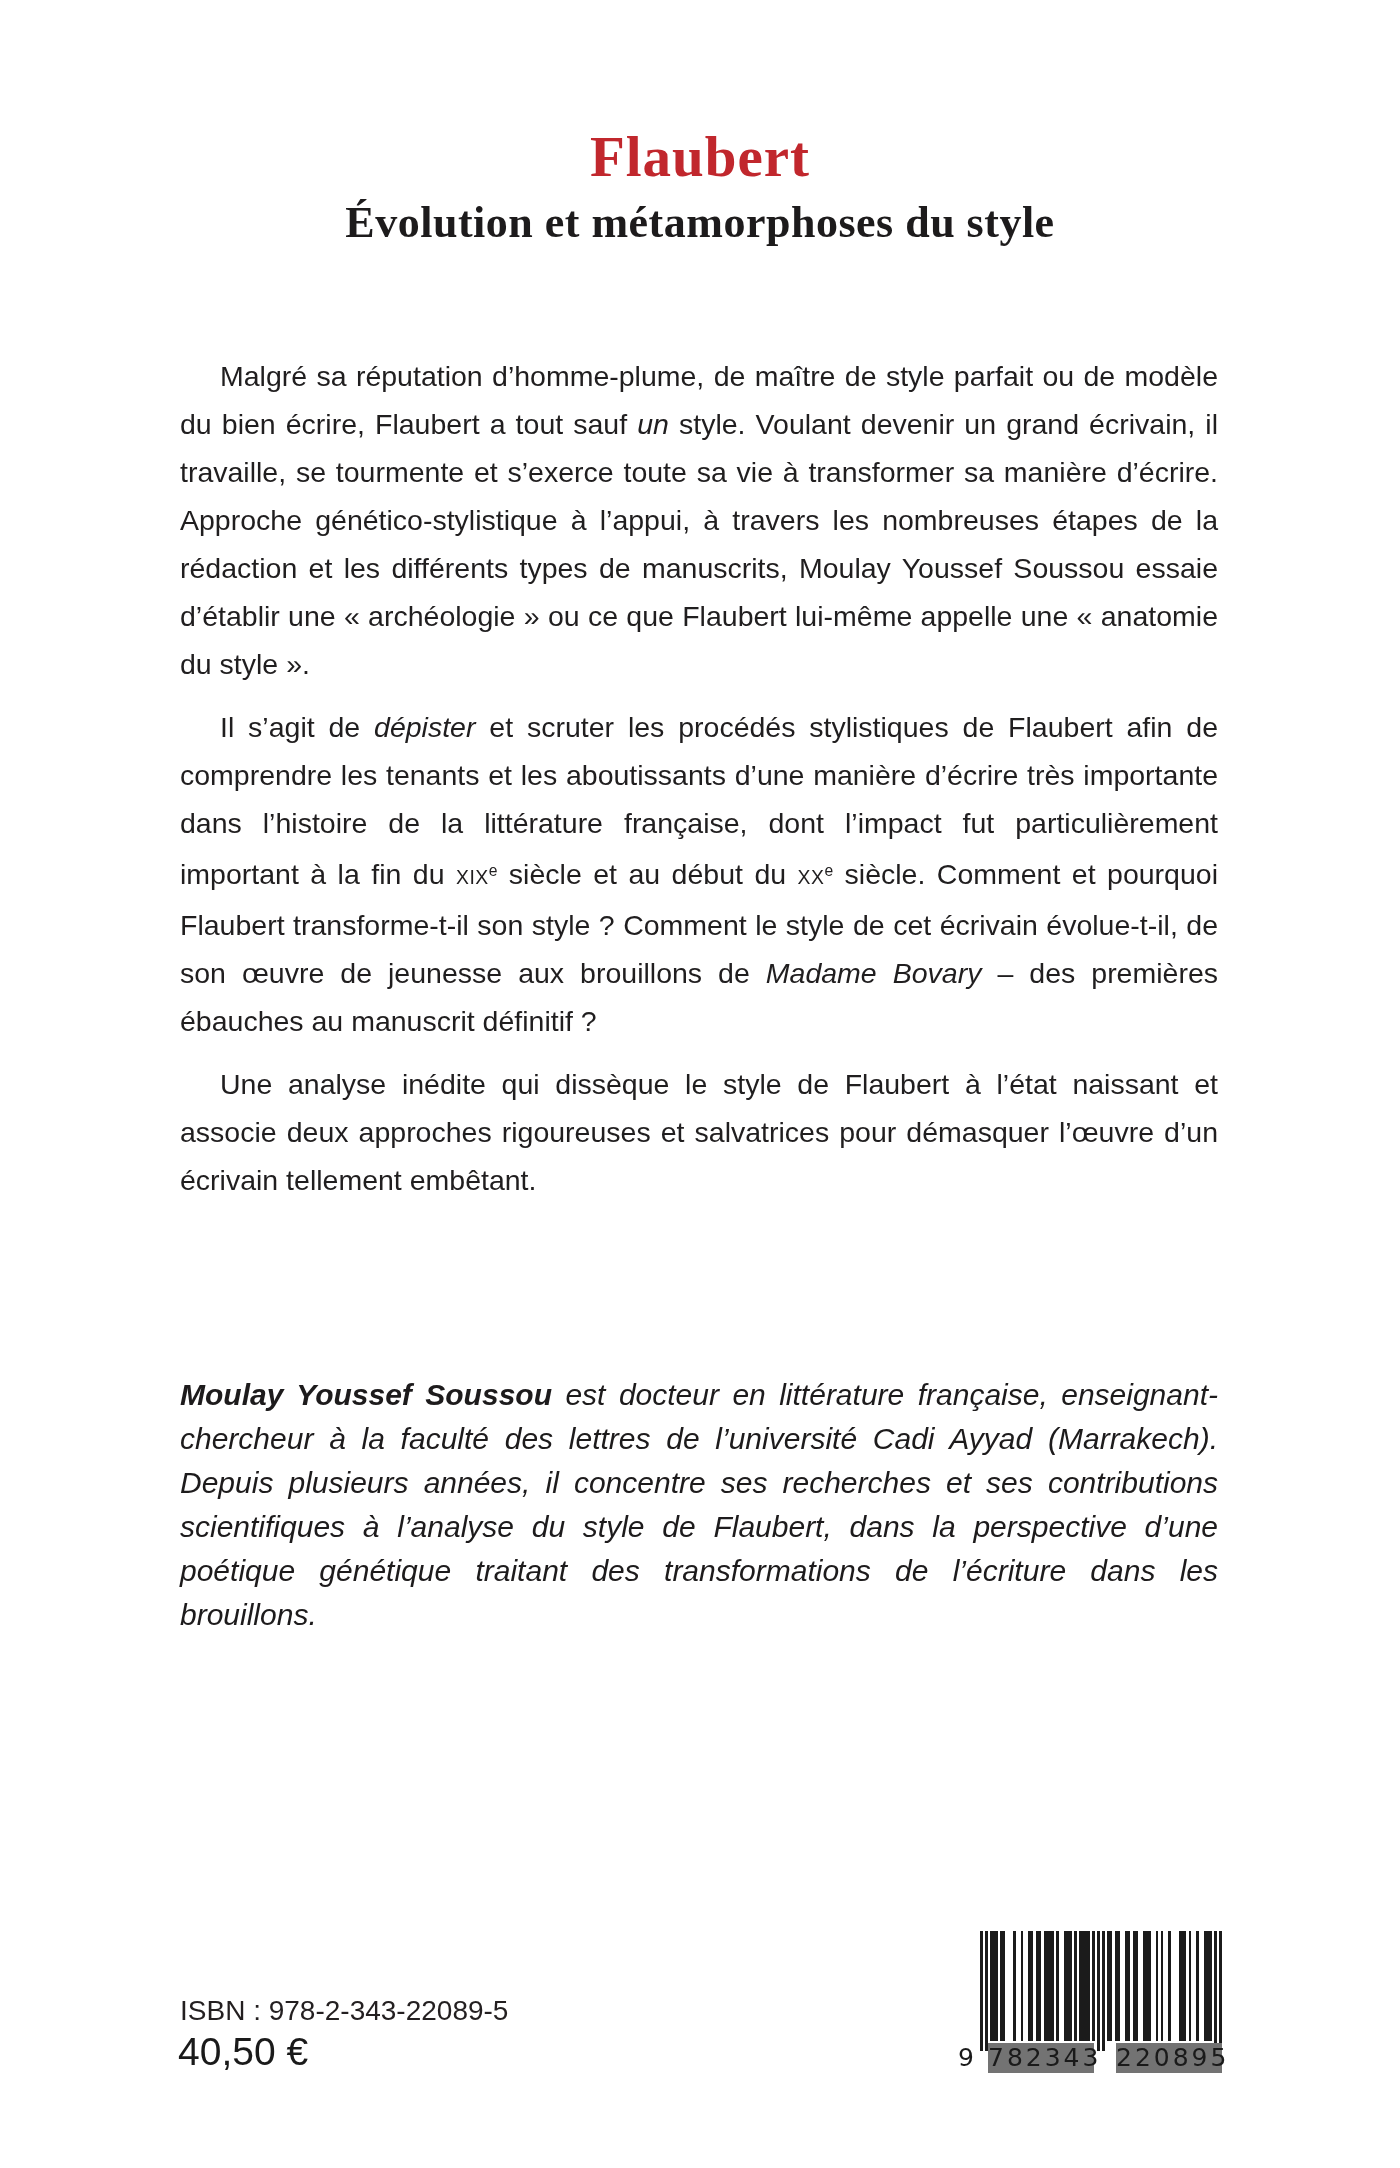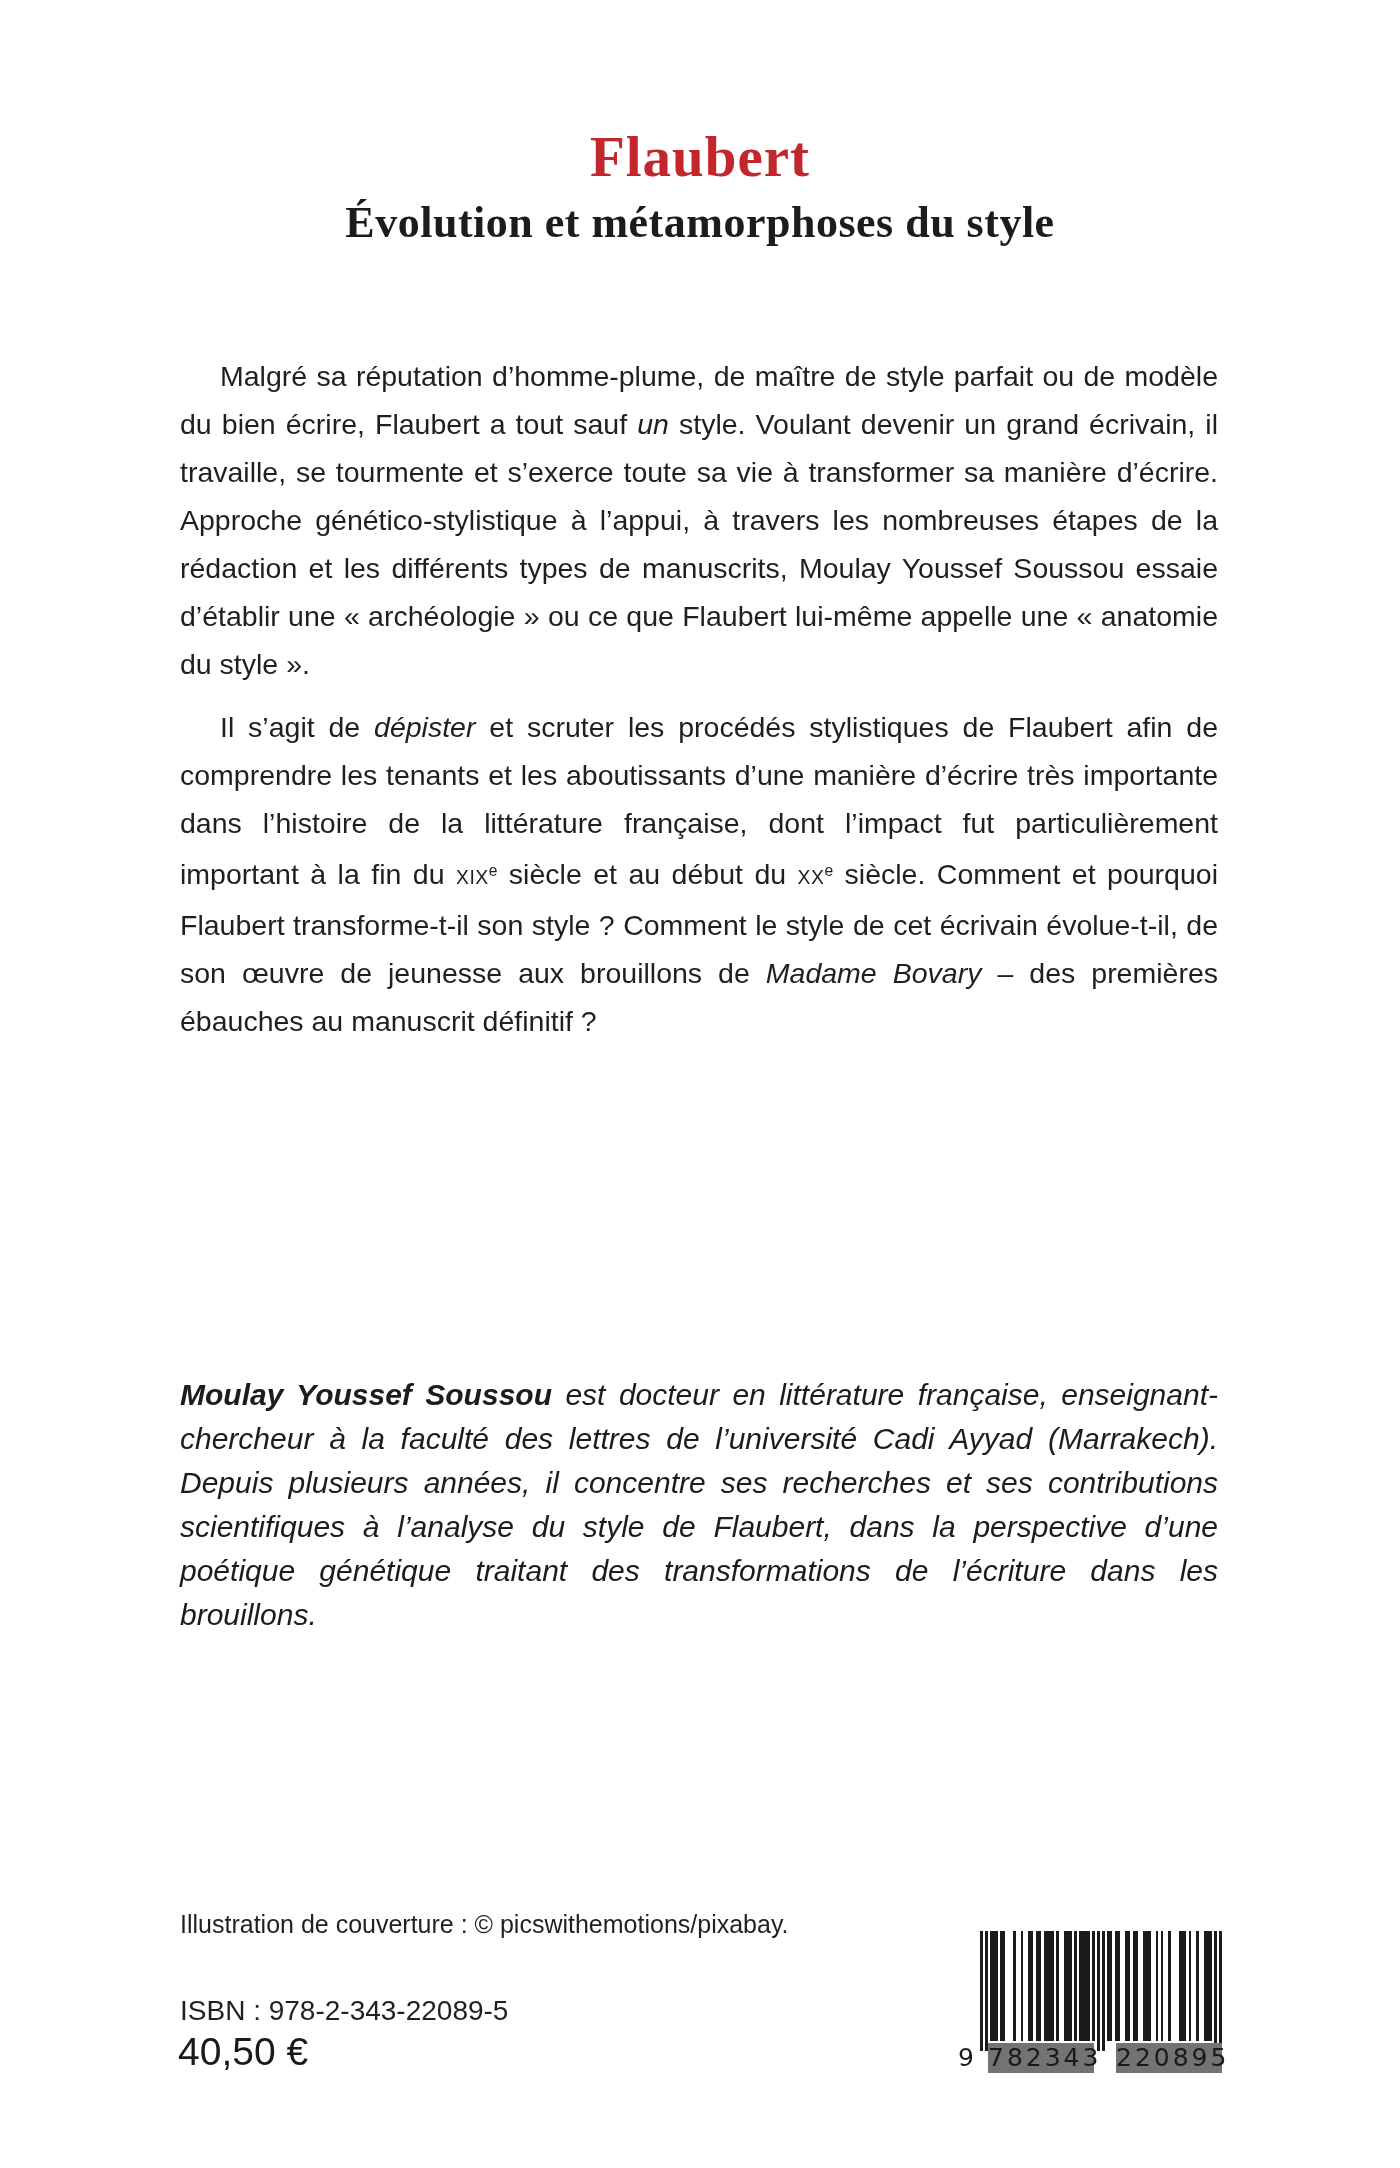--- a/index.html
+++ b/index.html
@@ -52,25 +52,25 @@
 <body>
 
 <div class="page">
 
   <div class="book-title">Flaubert</div>
   <div class="book-subtitle">Évolution et métamorphoses du style</div>
 
   <div class="synopsis">
       <p><span class="seg-n">Malgré sa réputation d’homme-plume, de maître de style parfait ou de modèle du bien écrire, Flaubert a tout sauf </span><span class="seg-i">un</span><span class="seg-n"> style. Voulant devenir un grand écrivain, il travaille, se tourmente et s’exerce toute sa vie à transformer sa manière d’écrire. Approche génético-stylistique à l’appui, à travers les nombreuses étapes de la rédaction et les différents types de manuscrits, Moulay Youssef Soussou essaie d’établir une « archéologie » ou ce que Flaubert lui-même appelle une « anatomie du style ».</span></p>
       <p><span class="seg-n">Il s’agit de </span><span class="seg-i">dépister</span><span class="seg-n"> et scruter les procédés stylistiques de Flaubert afin de comprendre les tenants et les aboutissants d’une manière d’écrire très importante dans l’histoire de la littérature française, dont l’impact fut particulièrement important à la fin du </span><span class="seg-sc">xix</span><span class="seg-sup">e</span><span class="seg-n"> siècle et au début du </span><span class="seg-sc">xx</span><span class="seg-sup">e</span><span class="seg-n"> siècle. Comment et pourquoi Flaubert transforme-t-il son style ? Comment le style de cet écrivain évolue-t-il, de son œuvre de jeunesse aux brouillons de </span><span class="seg-i">Madame Bovary</span><span class="seg-n"> – des premières ébauches au manuscrit définitif ?</span></p>
+      <p><span class="seg-n">Une analyse inédite qui dissèque le style de Flaubert à l’état naissant et associe deux approches rigoureuses et salvatrices pour démasquer l’œuvre d’un écrivain tellement embêtant.</span></p>
     </div>
 
   <p class="bio"><span class="seg-bi">Moulay Youssef Soussou</span><span class="seg-i"> est docteur en littérature française, enseignant-chercheur à la faculté des lettres de l’université Cadi Ayyad (Marrakech). Depuis plusieurs années, il concentre ses recherches et ses contributions scientifiques à l’analyse du style de Flaubert, dans la perspective d’une poétique génétique traitant des transformations de l’écriture dans les brouillons.</span></p>
 
-  <div class="credit">Illustration de couverture : © picswithemotions/pixabay.</div>
   <div class="isbn">ISBN : 978-2-343-22089-5</div>
   <div class="price">40,50 €</div>
 
   <div class="barcode">
     <div class="bars" id="bars">
         <span class="b g" style="width: 1.05263%;"></span>
         <span class=" g" style="width: 1.05263%;"></span>
         <span class="b g" style="width: 1.05263%;"></span>
         <span class="" style="width: 1.05263%;"></span>
         <span class="b" style="width: 1.05263%;"></span>

